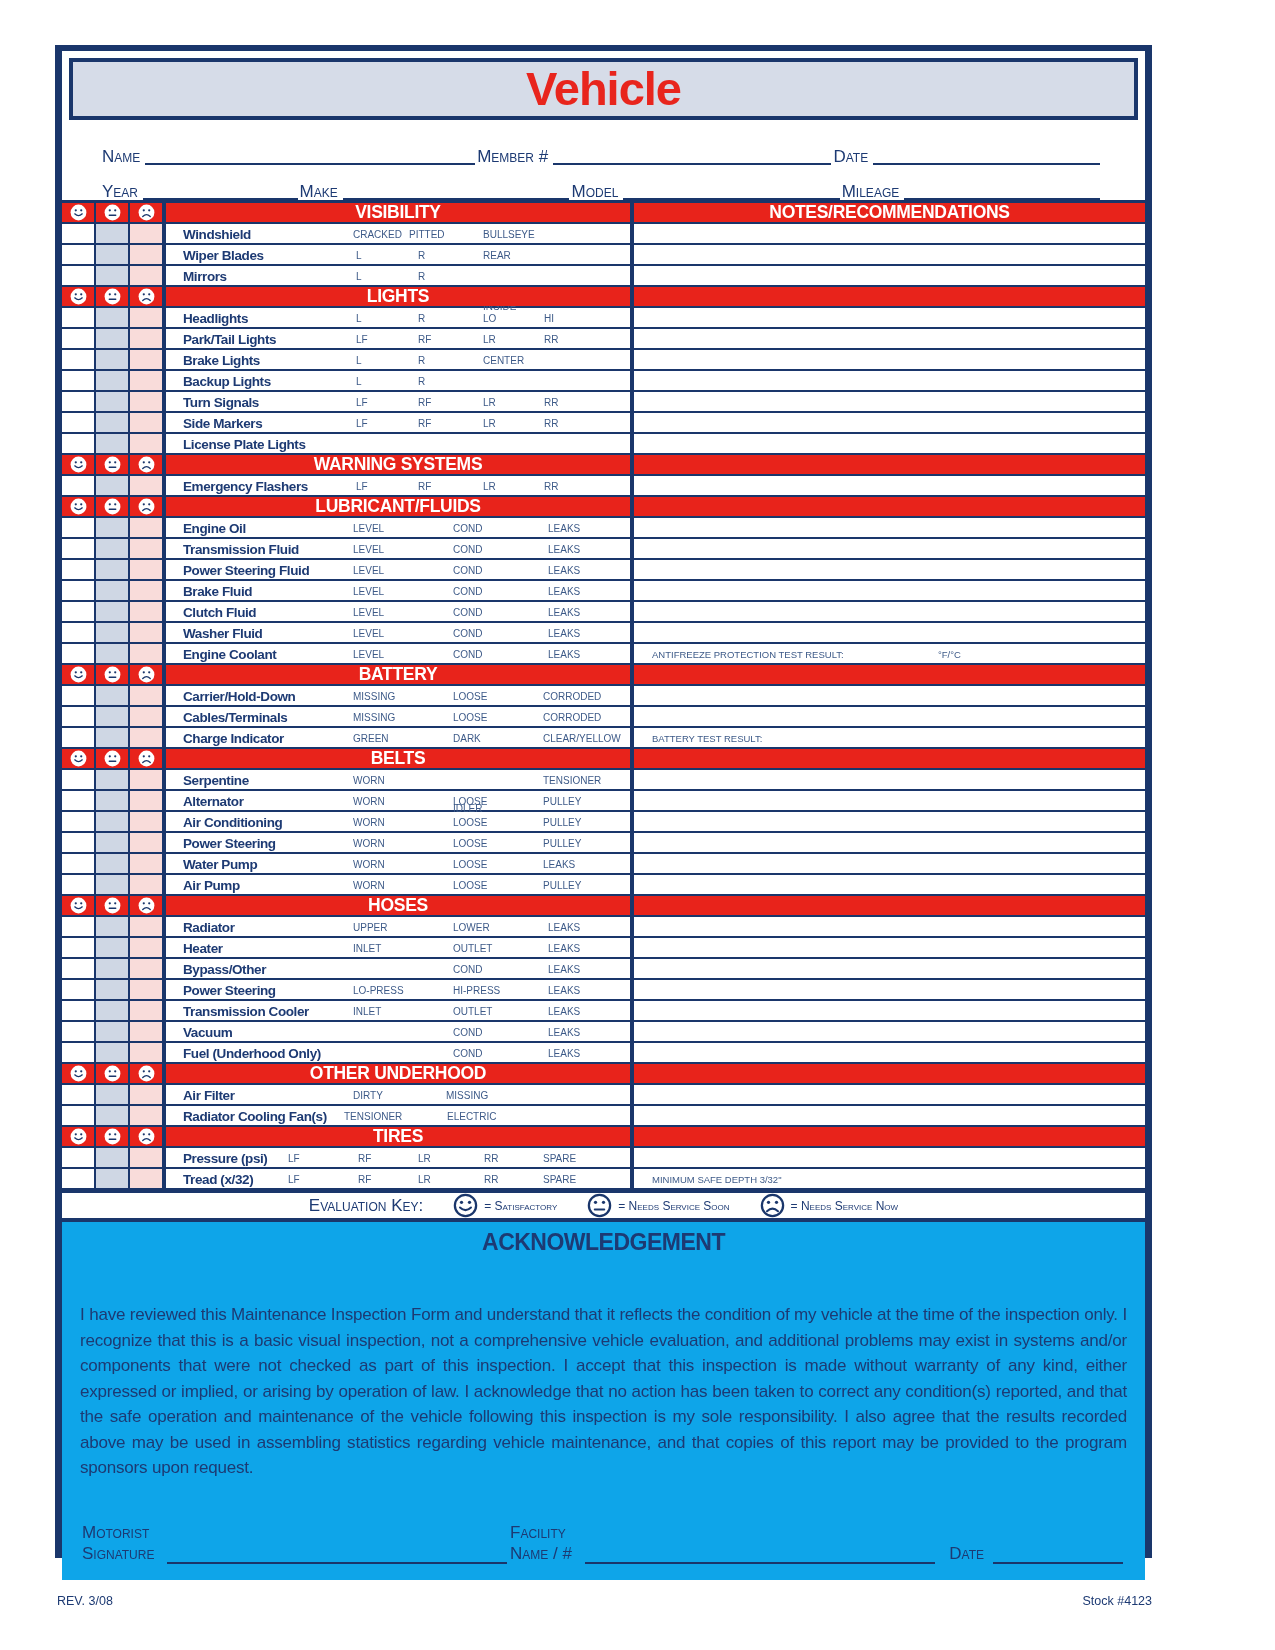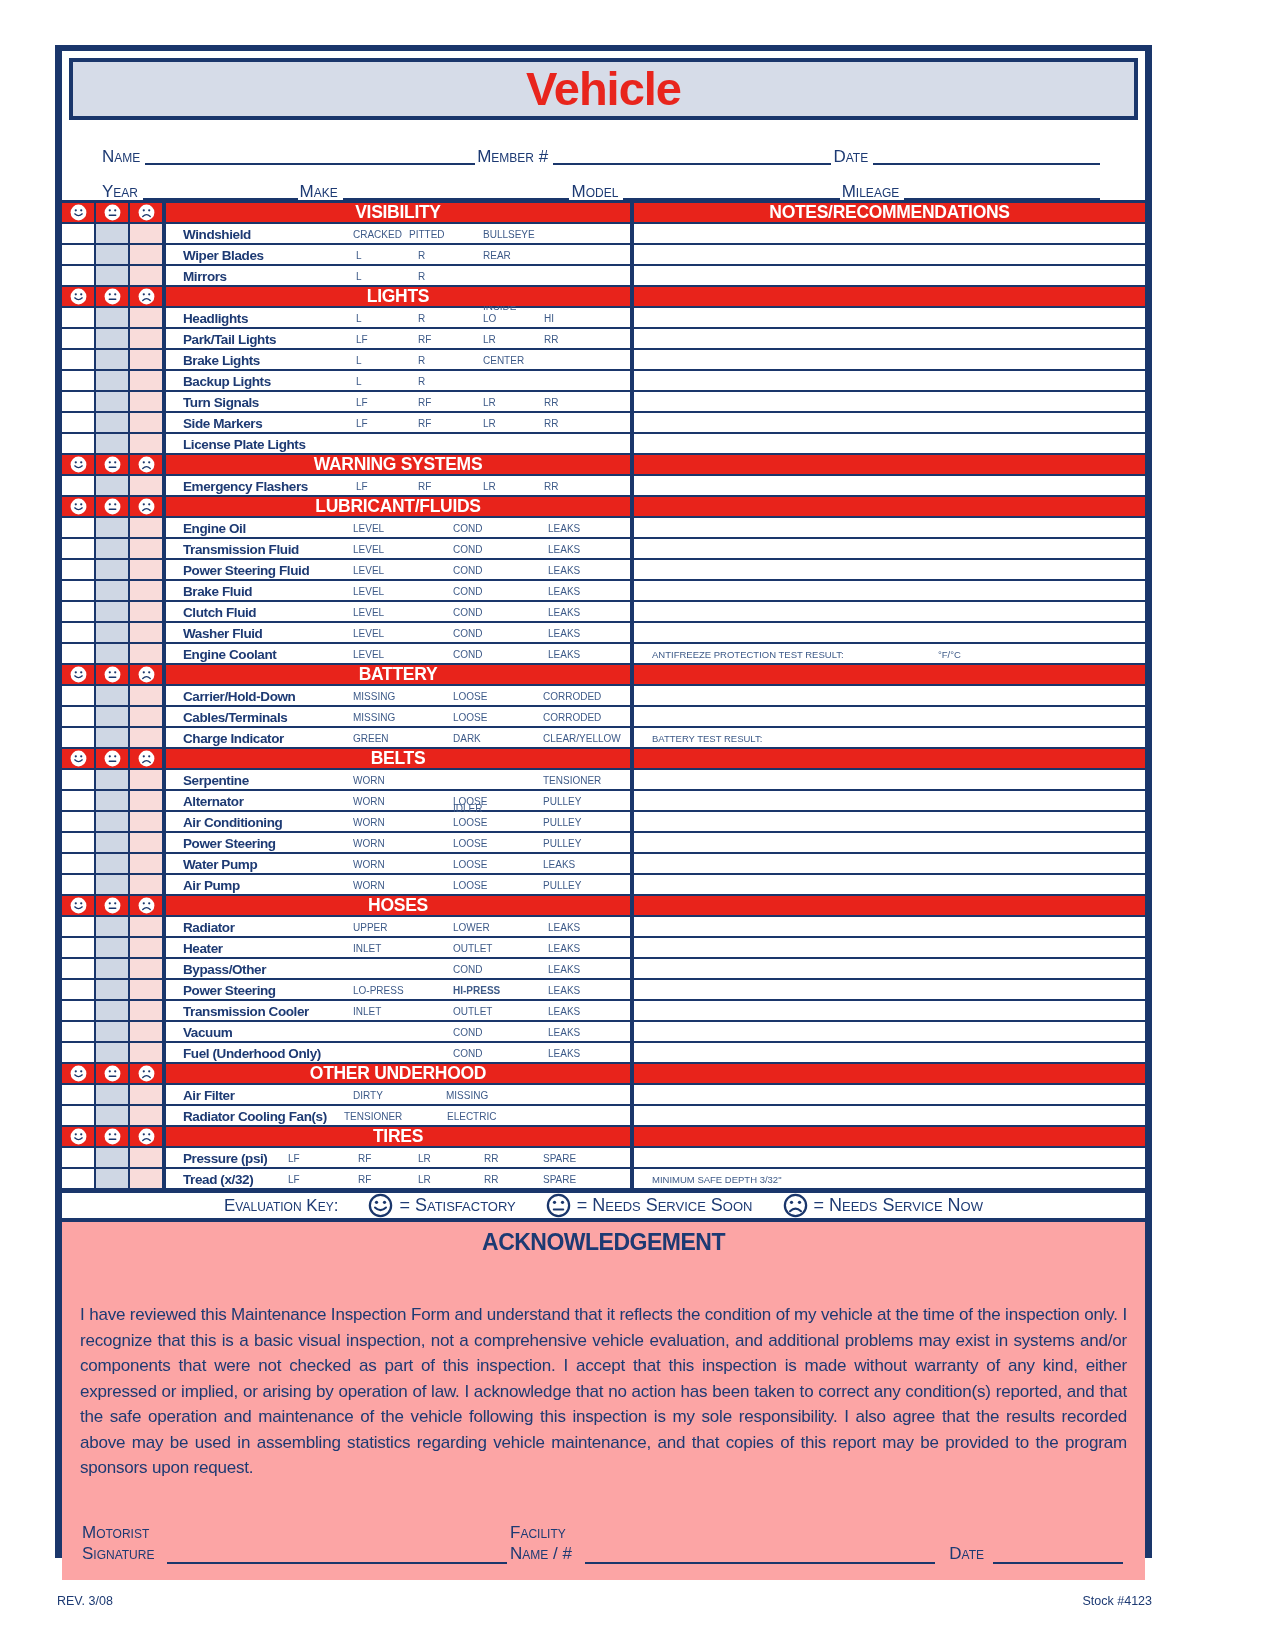--- a/index.html
+++ b/index.html
@@ -51,24 +51,24 @@
     font-size:9.5px; color:#3d5a88; white-space:nowrap;
   }
   
   .eval {
     height:39px; border-top:3px solid #1a366b; background:#fff;
     display:flex; align-items:center; justify-content:center; gap:30px;
   }
   .eval-label { font-variant:small-caps; font-size:17px; }
   .eval-item { display:flex; align-items:center; gap:6px; }
   .eval-item svg { width:25px; height:25px; display:block; }
-  .eval-text { font-variant:small-caps; font-size:18px; white-space:nowrap; }
+  .eval-text { font-variant:small-caps; font-size:12px; white-space:nowrap; }
   
   .ack {
-    flex:1; border-top:4px solid #1a366b; background:#fca5a5;
+    flex:1; border-top:4px solid #1a366b; background:#0ea5e9;
     padding:4px 18px 0; display:flex; flex-direction:column;gap:41px;
   }
   .ack-title { text-align:center; font-weight:bold; font-size:23px; letter-spacing:-0.5px; margin:3px 0 5px; }
   .ack-body { font-size:17px; line-height:1.5; text-align:justify; letter-spacing:-0.2px; }
   .sig {
     display:grid; grid-template-columns:82px 340px 72px 1fr 52px 130px;
     column-gap:3px; align-items:end; margin-top:auto; padding:0 4px 16px 2px;
   }
   .sig-label { font-variant:small-caps; font-size:17px; line-height:1.25; white-space:nowrap; }
   .sig-line { border-bottom:2px solid #1a366b; height:12px; }
@@ -685,21 +685,21 @@
         </div>
         <div class="notes"></div>
       </div>
       <div class="row">
         <div class="chk c1"></div>
         <div class="chk c2"></div>
         <div class="chk c3"></div>
         <div class="item-area">
           <span class="item-label">Power Steering</span>
           <span class="sub" style="left: 187px;">LO-PRESS</span>
-          <span class="sub" style="left: 287px; font-weight: bold;">HI-PRESS</span>
+          <span class="sub" style="left: 287px;">HI-PRESS</span>
           <span class="sub" style="left: 382px;">LEAKS</span>
         </div>
         <div class="notes"></div>
       </div>
       <div class="row">
         <div class="chk c1"></div>
         <div class="chk c2"></div>
         <div class="chk c3"></div>
         <div class="item-area">
           <span class="item-label">Transmission Cooler</span>

